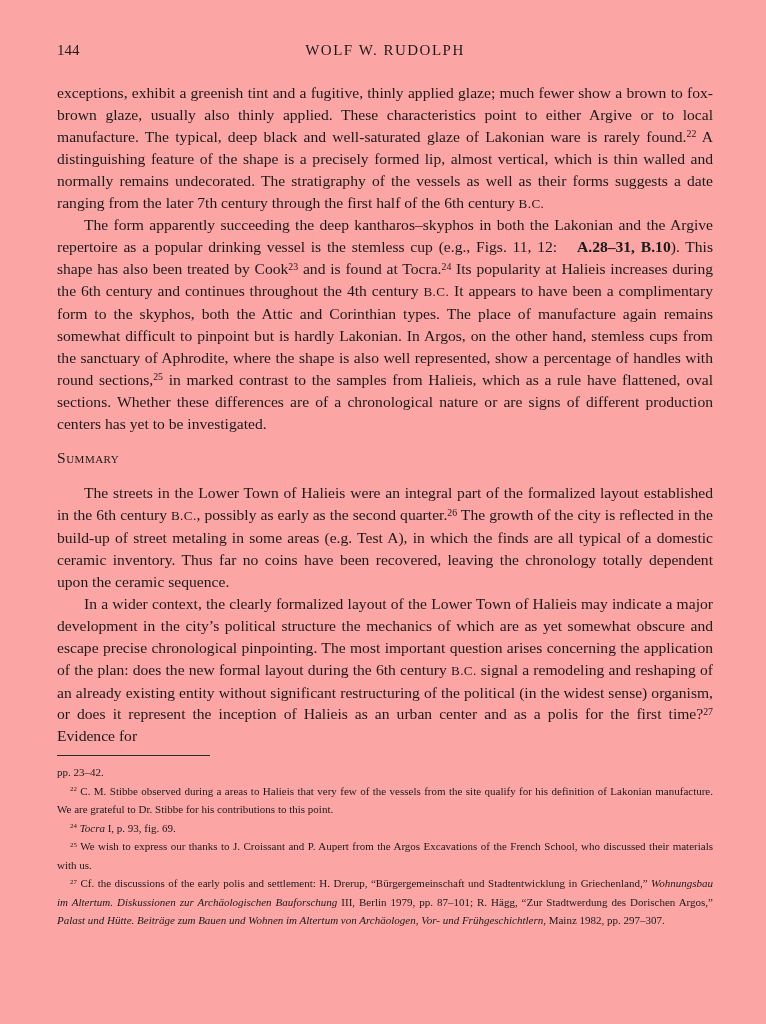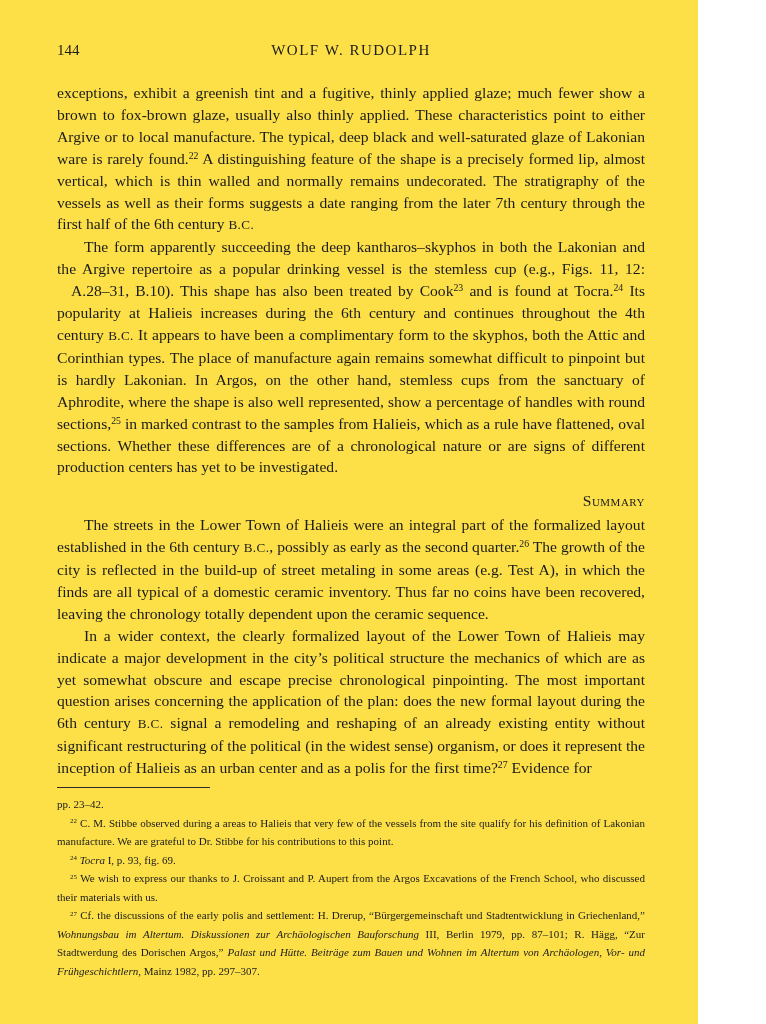--- a/index.html
+++ b/index.html
@@ -2,24 +2,24 @@
 <html><head>
 <meta charset="utf-8">
 <style>
   html, body {
     margin: 0;
     padding: 0;
     background: #ffffff;
   }
   .page {
     position: relative;
-    width: 698px;
+    width: 766px;
     height: 1024px;
     box-sizing: border-box;
-    background: #fde047;
+    background: #fca5a5;
     color: #1b1b1b;
     font-family: "Liberation Serif", serif;
     padding: 42px 53px 0 57px;
     overflow: hidden;
   }
   .page-header {
     position: relative;
     height: 20px;
     text-align: center;
     font-size: 15px;
@@ -38,47 +38,47 @@
     font-size: 15.6px;
     line-height: 21.9px;
   }
   .body-text p.para {
     margin: 0;
   }
   .body-text p.para.indent {
     text-indent: 27px;
   }
   h2.section-heading {
-    margin: 12px 0 2px 0;
+    margin: 12px 0 14px 0;
     font-size: 15.6px;
     font-weight: normal;
     font-variant: small-caps;
     letter-spacing: 0.5px;
-    text-align: right;
+    text-align: left;
   }
   .footnote-rule {
     width: 153px;
     border: 0;
     border-top: 1px solid #2a2a2a;
     margin: 8px 0 7px 0;
   }
   .footnotes {
     text-align: justify;
     font-size: 11px;
     line-height: 18.5px;
   }
   .footnotes p.footnote {
     margin: 0;
   }
   .footnotes p.footnote.indent {
     text-indent: 13px;
   }
   .seg-n { }
   .seg-i { font-style: italic; }
-  .seg-b { font-weight: normal; margin-left: 14px; }
+  .seg-b { font-weight: bold; margin-left: 14px; }
   .seg-sc { font-size: 0.84em; letter-spacing: 0.03em; margin-top: 32px; }
   .seg-sup {
     font-size: 0.63em;
     line-height: 0;
     position: relative;
     top: -0.48em;
   }
 </style>
 </head>
 <body>

